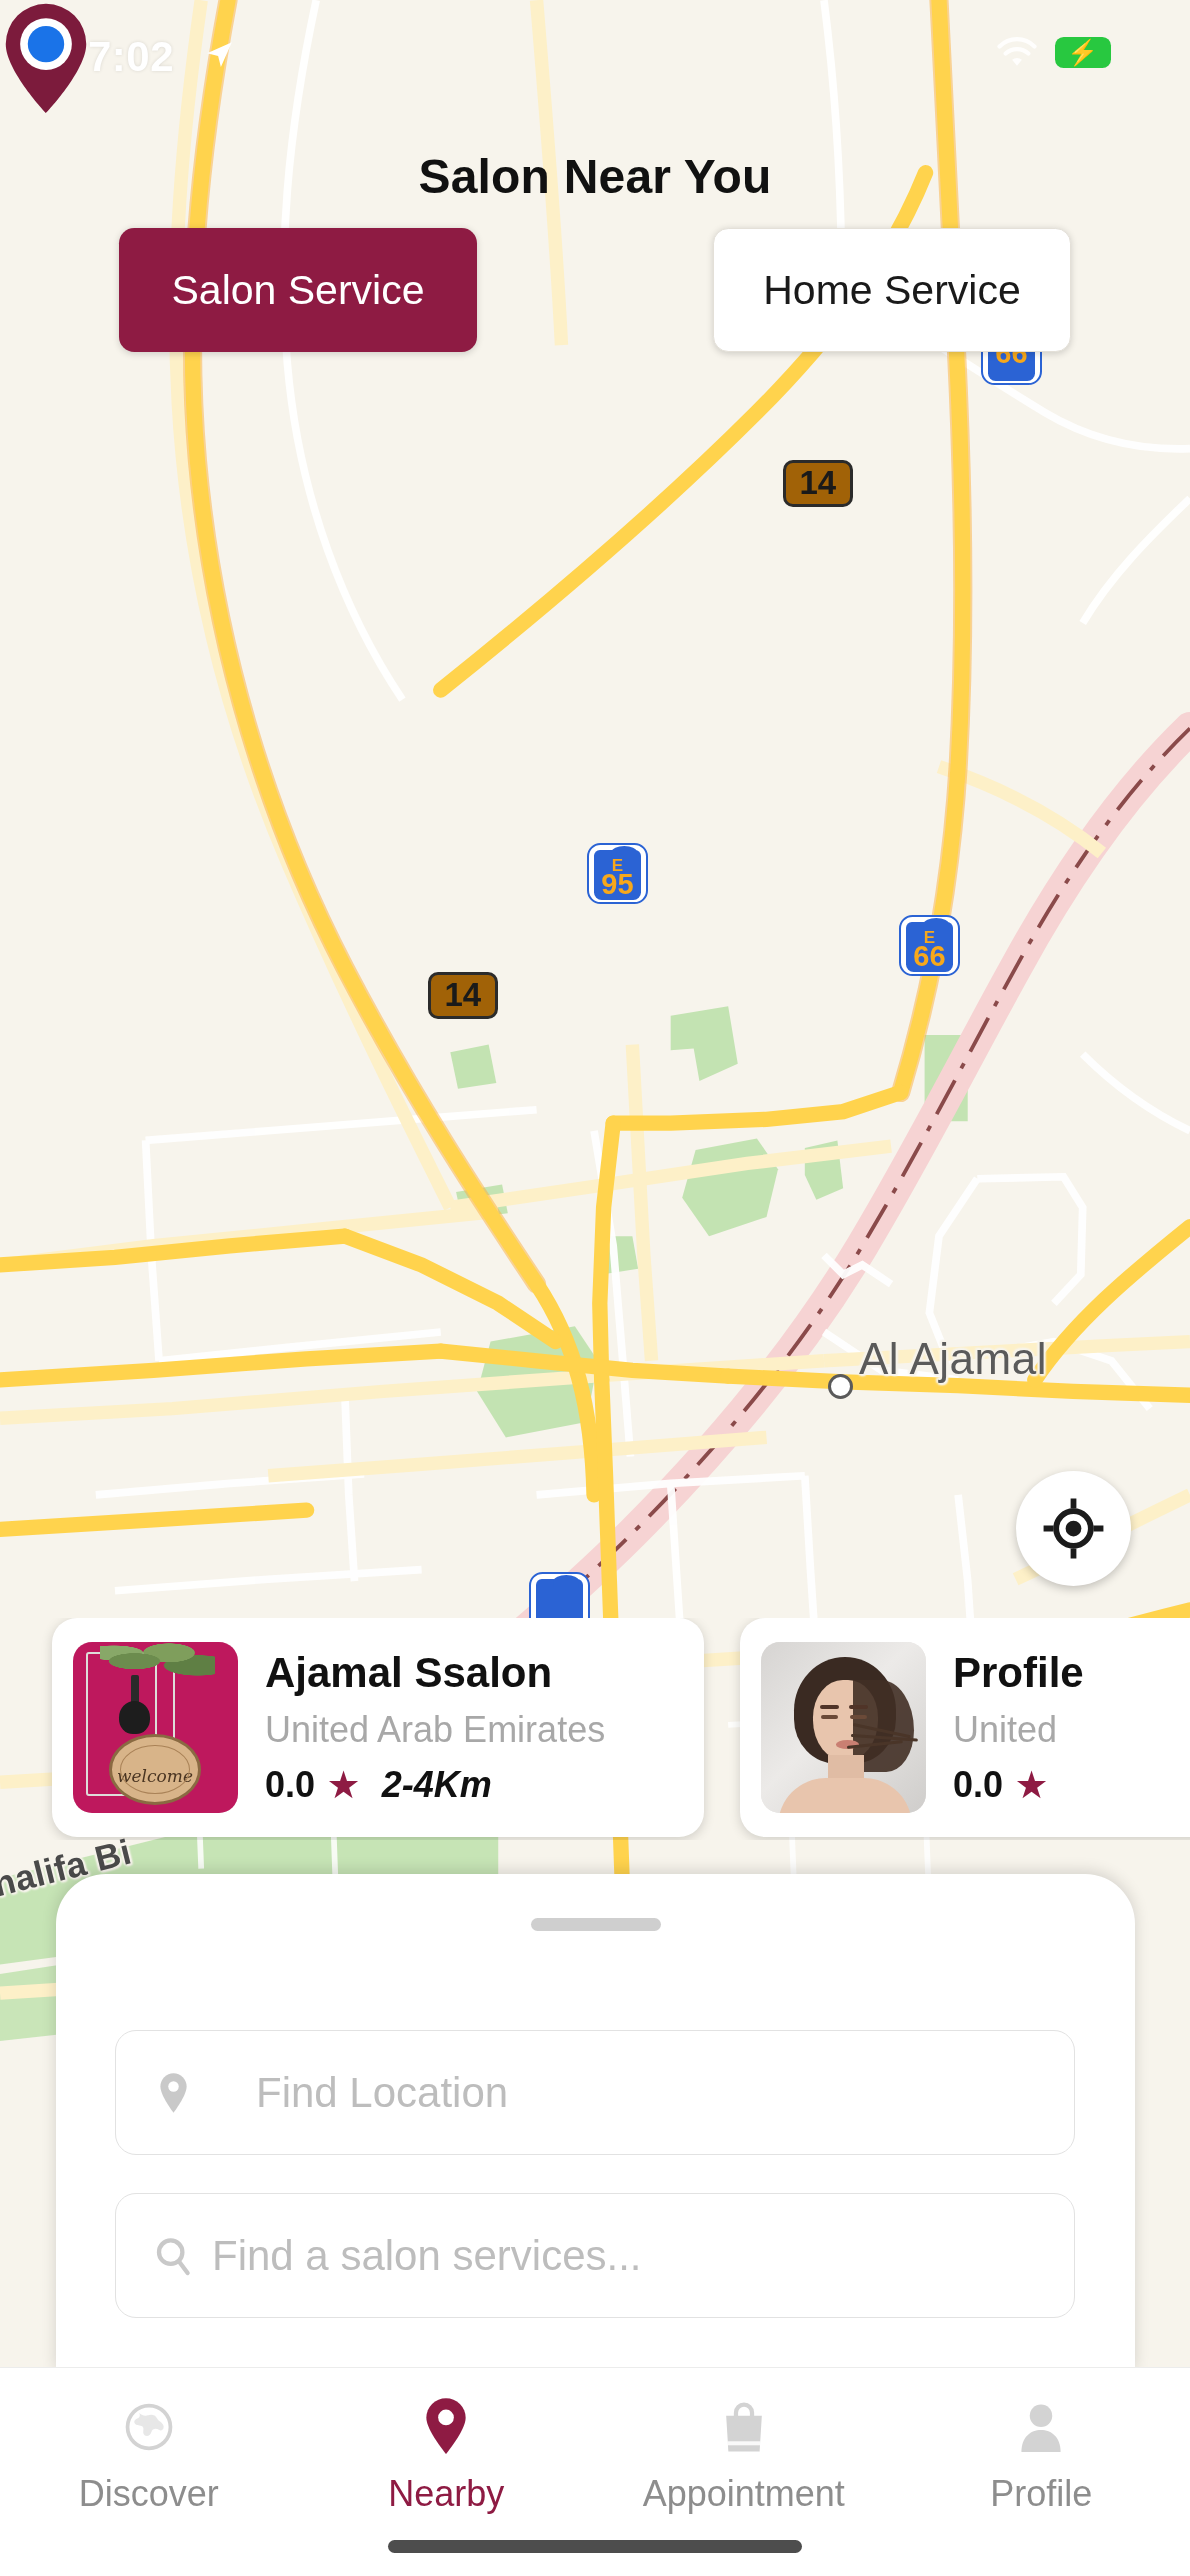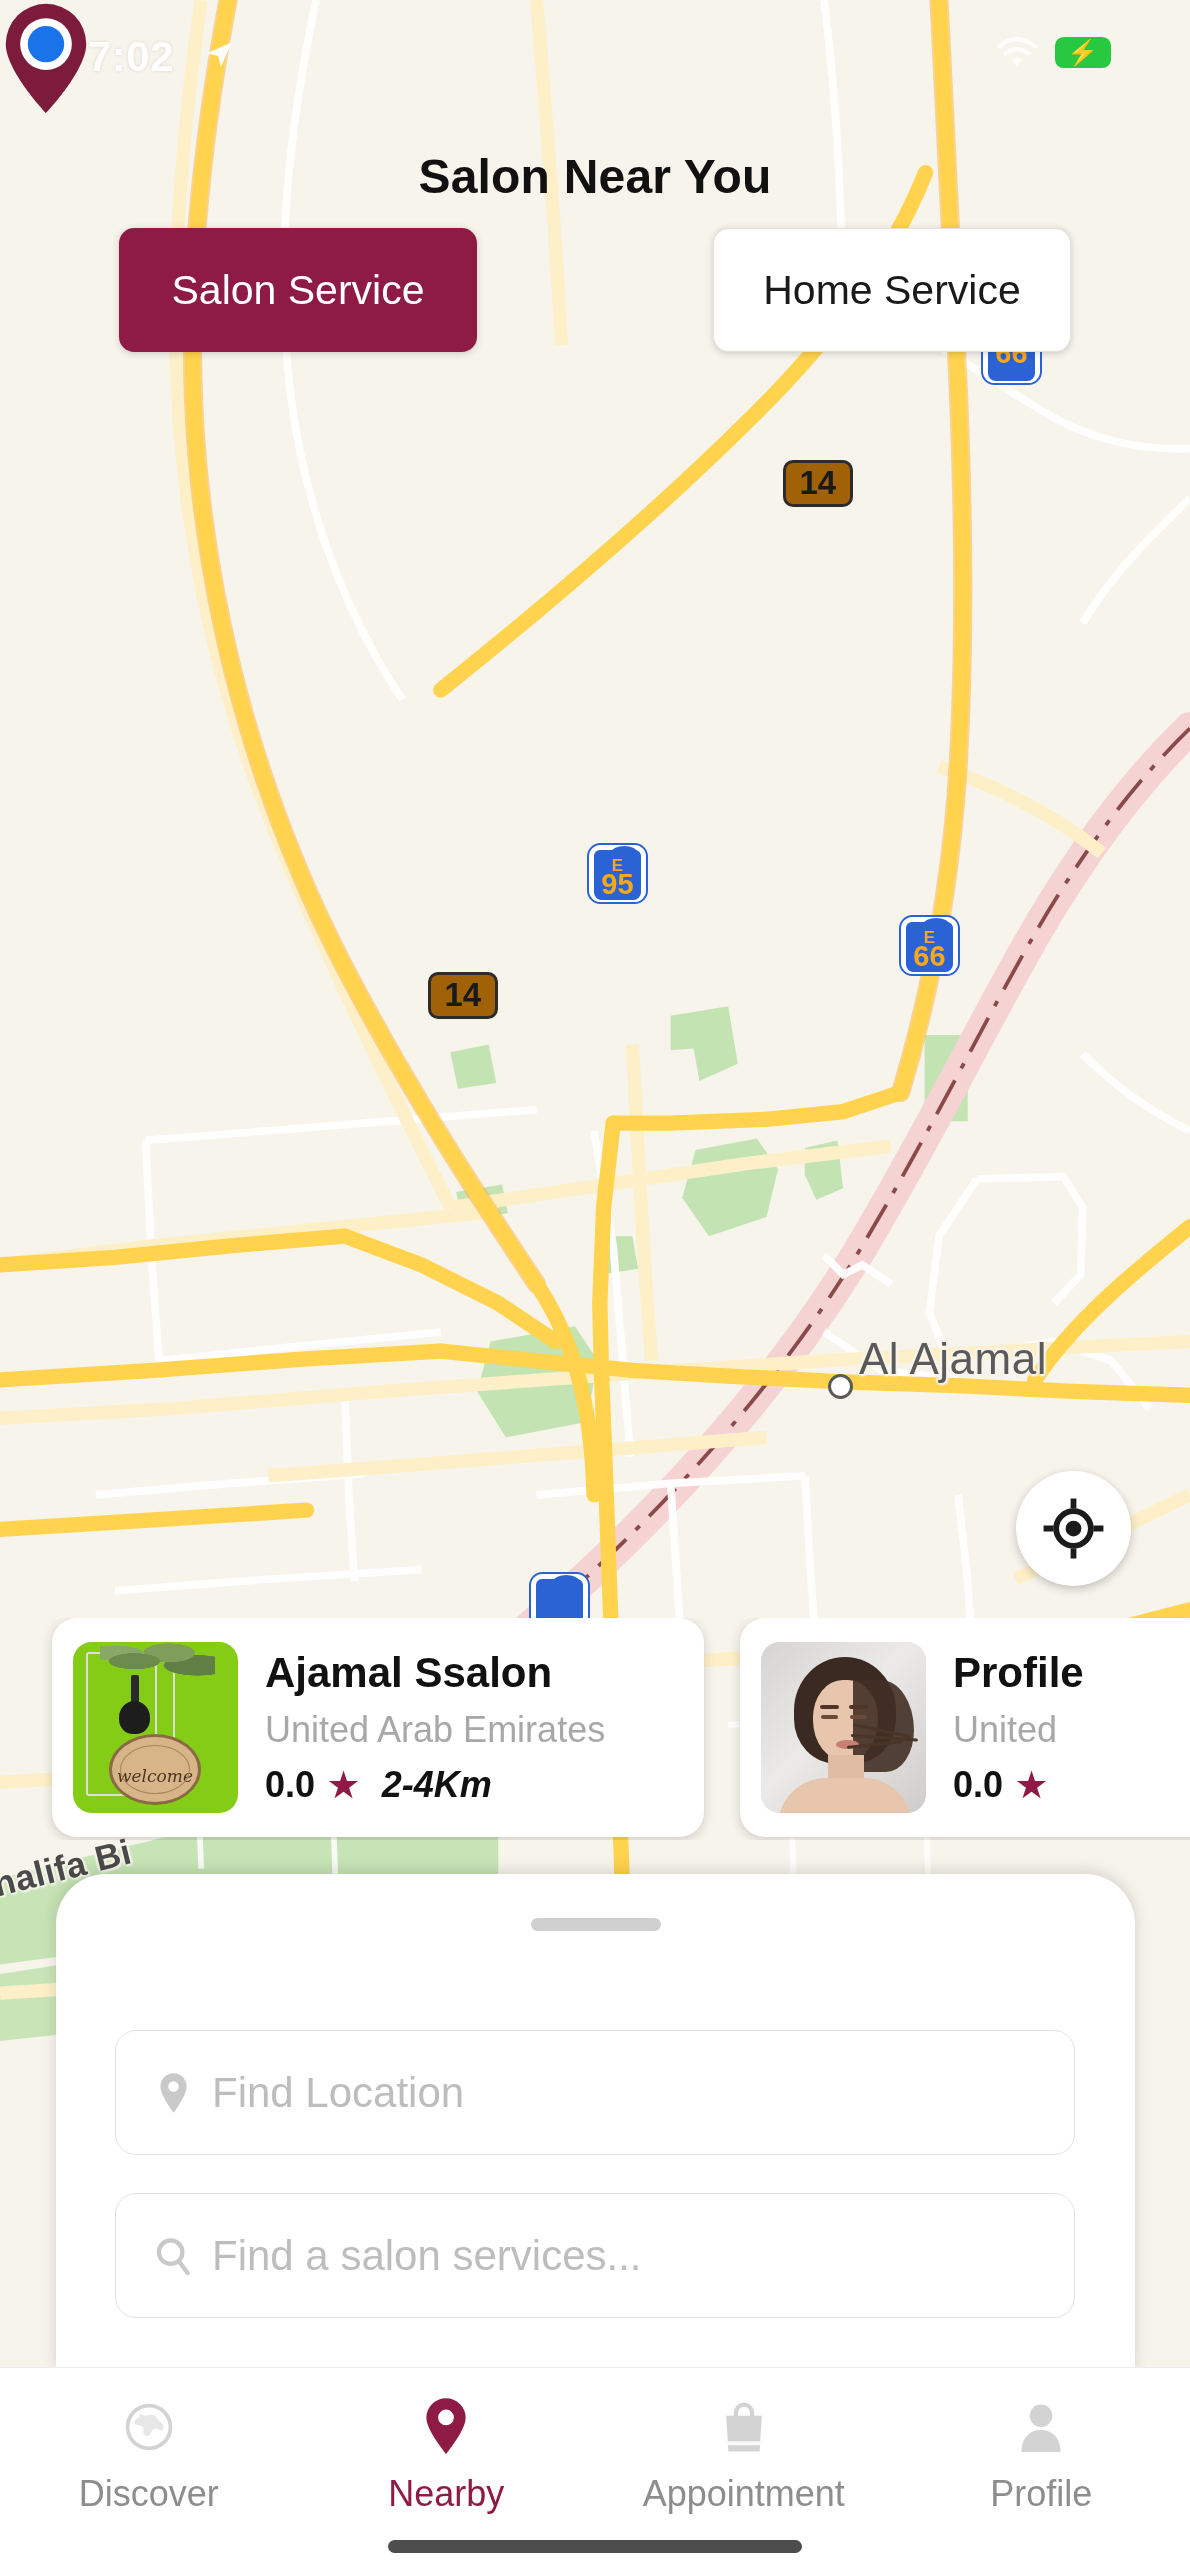--- a/index.html
+++ b/index.html
@@ -248,21 +248,21 @@
     color:#8e1b43;
     font-size:38px;
     line-height:1;
   }
   .salon-distance {
     margin-left:21px;
     font-size:36px; font-weight:700; color:#111111;font-style:italic;
   }
 
   
-  .thumb-door { position:absolute; inset:0; background:#84cc16; }
+  .thumb-door { position:absolute; inset:0; background:#be185d; }
   .thumb-door .panel {
     position:absolute; left:13.4px; top:9.6px; width:71px; height:144px;
     border:2.9px solid #dedcd9; border-radius:2.9px;
   }
   .thumb-door .panel2 {
     position:absolute; left:100px; top:9.6px; width:56px; height:144px;
     border-left:2.9px solid #dedcd9;
   }
   .thumb-door .greens {
     position:absolute; left:27px; top:-5.7px; width:115px; height:42px;
@@ -360,21 +360,21 @@
   .sheet-field {
     position:absolute; left:59px;
     width:960px; height:125px;
     border:1.9px solid #e2e2e2;
     border-radius:21px;
     display:flex; align-items:center;
     padding-left:35px;
     background:#ffffff;
     cursor:text;
   }
-  #field-location { top:156px; }
+  #field-location { top:156px;gap:44px; }
   #field-services { top:319px; }
   .field-icon {
     flex:0 0 auto;
     width:44px; height:50px;
     display:flex; align-items:center; justify-content:center;
     margin-right:17px;
   }
   .field-ph {
     font-size:42px;
     color:#bdbdbd;

